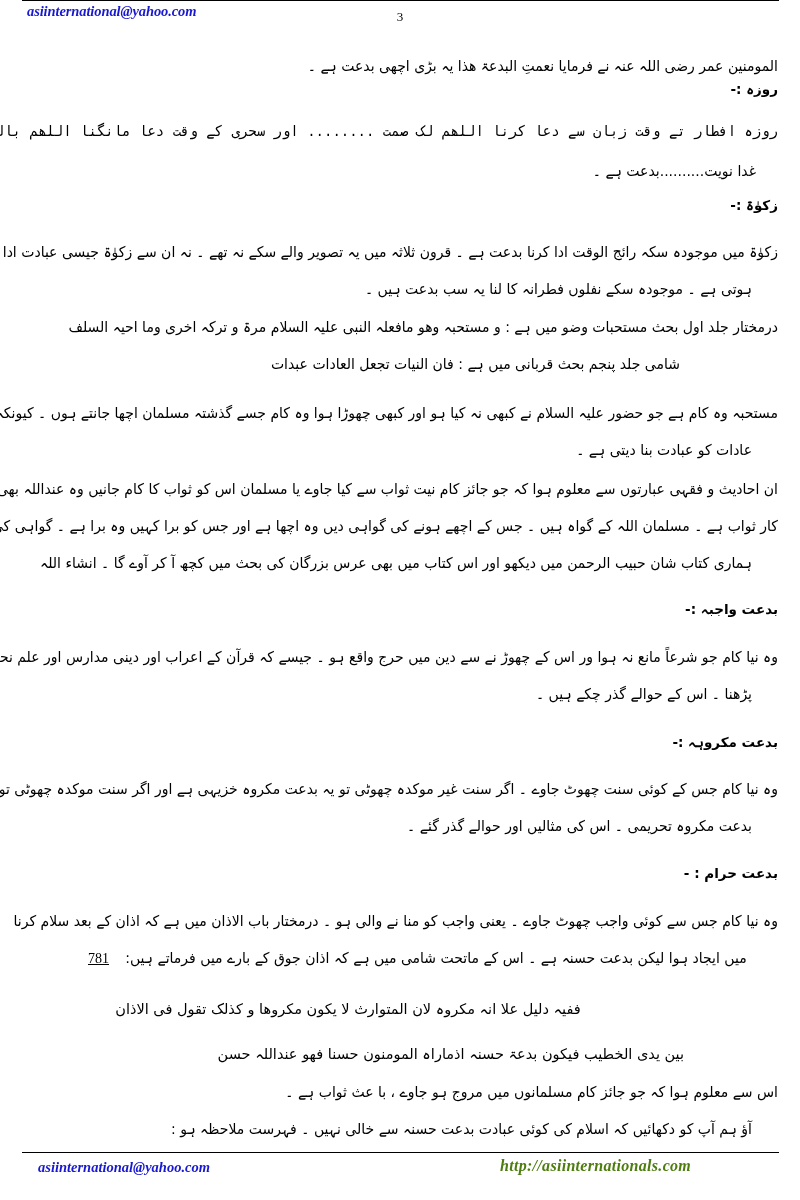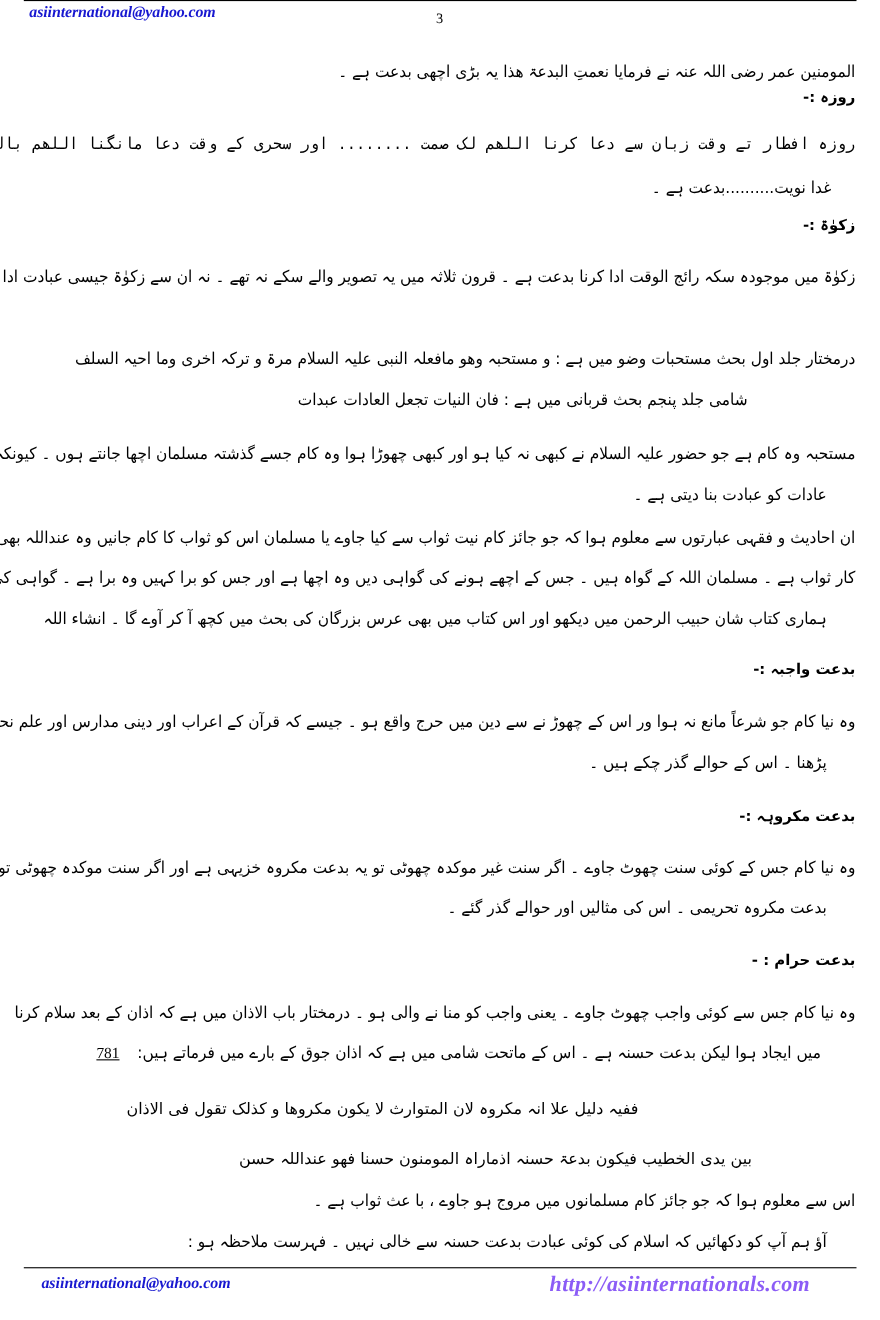--- a/index.html
+++ b/index.html
@@ -81,25 +81,25 @@
     font-family: "Liberation Serif", serif;
     font-style: italic;
     font-weight: bold;
     font-size: 14.5px;
     white-space: nowrap;
   }
   .footer-url {
     position: absolute;
     top: 5px;
     left: 500px;
-    color: #8b5cf6;
+    color: #4d7c0f;
     font-family: "Liberation Serif", serif;
     font-style: italic;
     font-weight: bold;
-    font-size: 20px;
+    font-size: 16px;
     letter-spacing: 0.3px;
     white-space: nowrap;
   }
 
   
   .body-area {
     position: absolute;
     top: 30px;
     left: 0;
     width: 800px;
@@ -155,20 +155,21 @@
     <div class="page-number">3</div>
   </div>
 
   <div class="body-area" id="body-area">
       <div class="ln urdu" style="top: 8px; right: 22px; left: 330px; text-align: right; white-space: nowrap; margin-top: 21px;">المومنین عمر رضی اللہ عنہ نے فرمایا نعمتِ البدعۃ ھذا  یہ بڑی اچھی بدعت ہے ۔</div>
       <div class="ln heading" style="top: 52px; right: 22px;">روزہ :-</div>
       <div class="ln urdu" style="top: 95px; right: 22px; left: 52px; text-align: right; white-space: nowrap; font-family: Liberation Mono, monospace;">روزہ افطار تے وقت زبان سے دعا کرنا  اللھم لک صمت ........   اور سحری کے وقت دعا مانگنا اللھم بالصوم لک</div>
       <div class="ln urdu" style="top: 134px; right: 44px;">غدا نویت..........بدعت ہے ۔</div>
       <div class="ln heading" style="top: 168px; right: 22px;">زکوٰۃ :-</div>
       <div class="ln urdu" style="top: 215px; right: 22px; left: 30px; white-space: nowrap;">زکوٰۃ میں موجودہ سکہ رائج الوقت ادا کرنا بدعت ہے ۔ قرون ثلاثہ میں یہ تصویر والے سکے نہ تھے ۔ نہ ان سے زکوٰۃ جیسی عبادت ادا</div>
+      <div class="ln urdu" style="top: 252px; right: 48px;">ہوتی ہے ۔ موجودہ سکے نفلوں فطرانہ کا لنا یہ سب بدعت ہیں ۔</div>
       <div class="ln urdu" style="top: 290px; right: 22px; left: 14px; text-align: right; white-space: nowrap;">درمختار جلد اول بحث مستحبات وضو میں ہے :      و مستحبہ وھو مافعلہ النبی علیہ السلام مرۃ و ترکہ اخری وما احیہ السلف</div>
       <div class="ln urdu" style="top: 327px; right: 120px; left: 180px; text-align: right; white-space: nowrap;">شامی جلد پنجم بحث قربانی میں ہے :      فان النیات تجعل العادات عبدات</div>
       <div class="ln urdu" style="top: 376px; right: 22px; left: 30px; text-align: right; white-space: nowrap;">مستحبہ وہ کام ہے جو حضور علیہ السلام نے کبھی نہ کیا ہو اور کبھی چھوڑا ہوا وہ کام جسے گذشتہ مسلمان اچھا جانتے ہوں ۔ کیونکہ نیت خیر</div>
       <div class="ln urdu" style="top: 413px; right: 48px;">عادات کو عبادت بنا دیتی ہے ۔</div>
       <div class="ln urdu" style="top: 452px; right: 22px; left: 30px; text-align: right; white-space: nowrap;">ان احادیث و فقہی عبارتوں سے معلوم ہوا کہ جو جائز کام نیت ثواب سے کیا جاوے یا مسلمان اس کو ثواب کا کام جانیں وہ عنداللہ بھی</div>
       <div class="ln urdu" style="top: 489px; right: 22px; left: 30px; text-align: right; white-space: nowrap;">کار ثواب ہے ۔ مسلمان اللہ کے گواہ ہیں ۔ جس کے اچھے ہونے کی گواہی دیں  وہ اچھا ہے اور جس کو برا کہیں   وہ برا ہے ۔ گواہی کی نفیس بحث</div>
       <div class="ln urdu" style="top: 526px; right: 48px;">ہماری کتاب شان حبیب الرحمن میں دیکھو اور اس کتاب میں بھی عرس بزرگان کی بحث میں کچھ آ کر آوے گا ۔ انشاء اللہ</div>
       <div class="ln heading" style="top: 572px; right: 22px;">بدعت واجبہ :-</div>
       <div class="ln urdu" style="top: 620px; right: 22px; left: 30px; text-align: right; white-space: nowrap;">وہ نیا کام جو شرعاً مانع نہ ہوا ور اس کے چھوڑ نے سے دین میں حرج واقع ہو ۔ جیسے کہ قرآن کے اعراب اور دینی مدارس اور علم نحو وغیرہ</div>
       <div class="ln urdu" style="top: 657px; right: 48px;">پڑھنا ۔ اس کے حوالے گذر چکے ہیں ۔</div>

